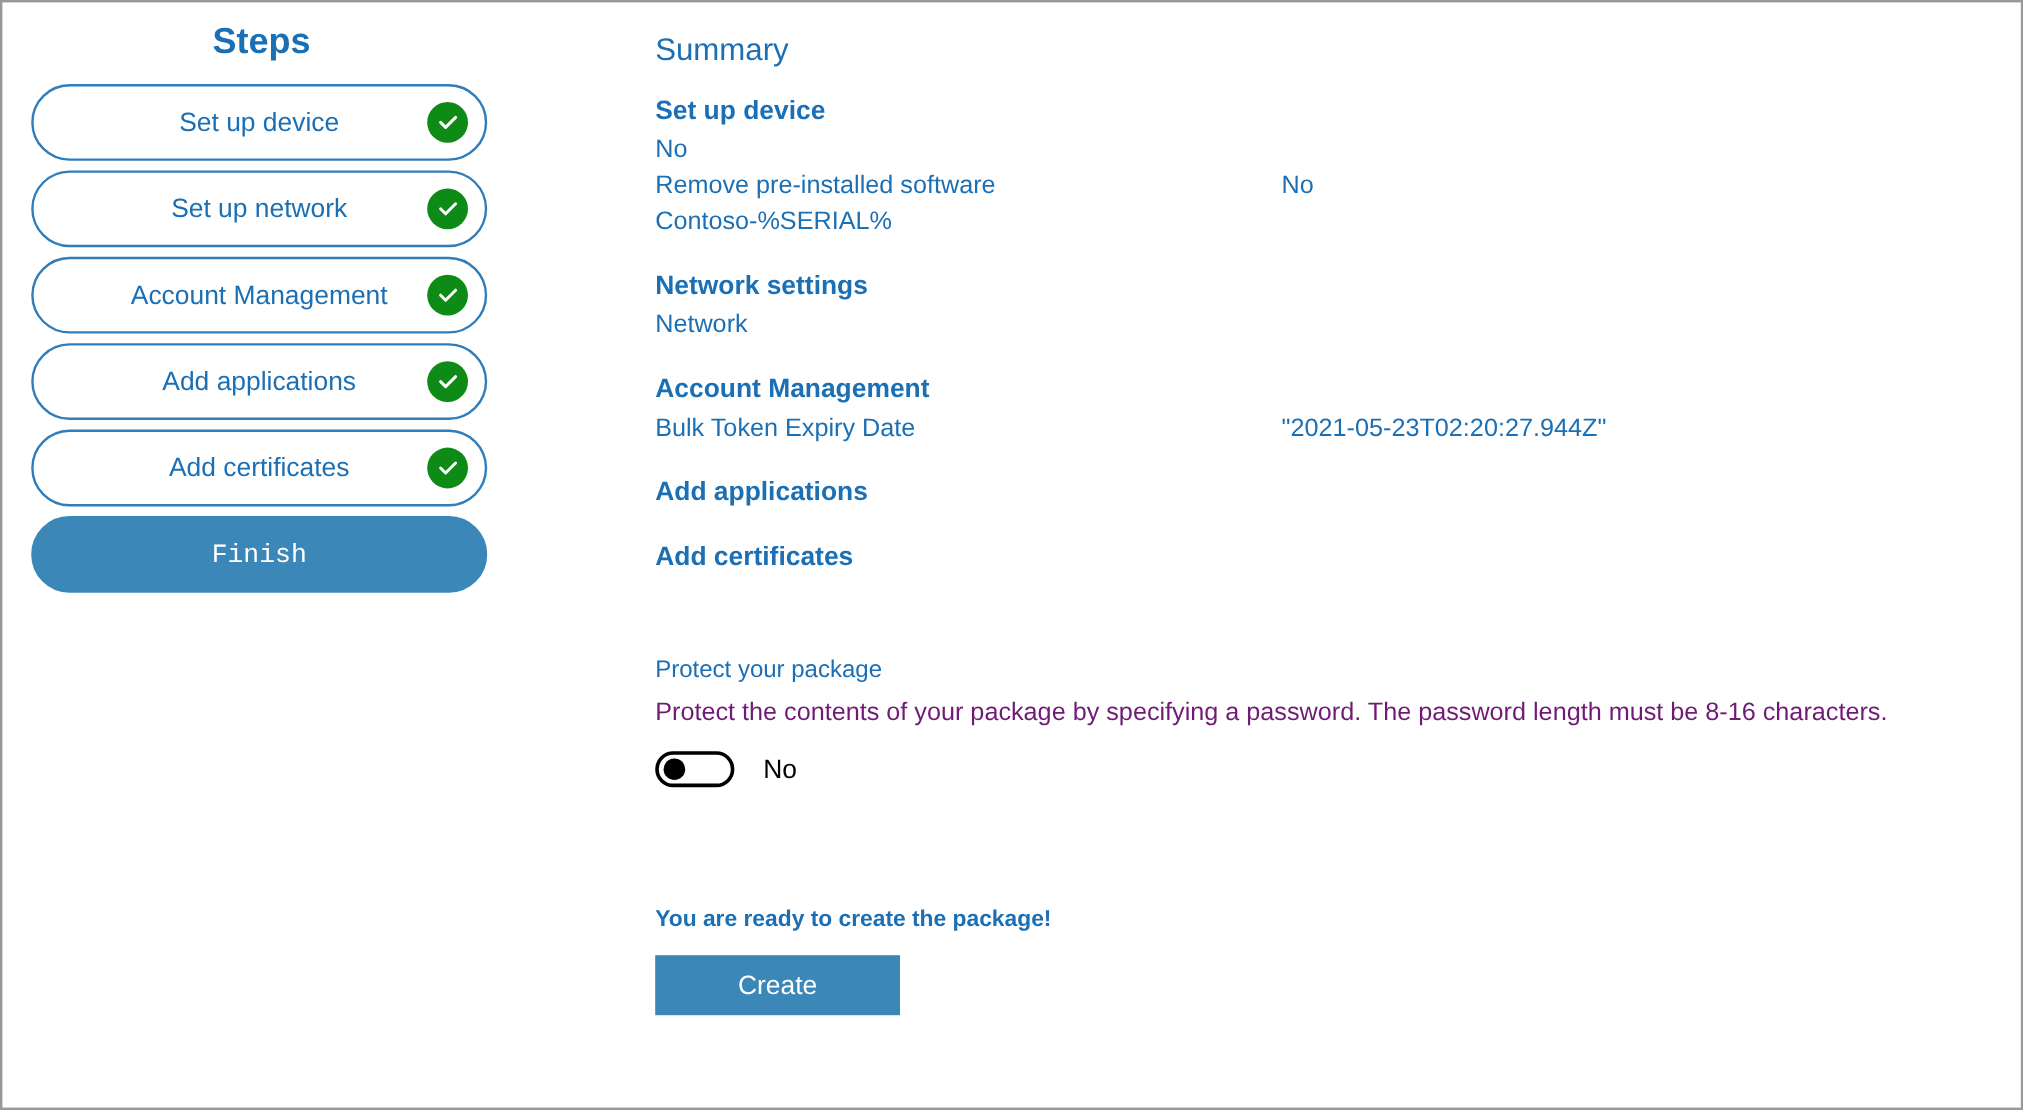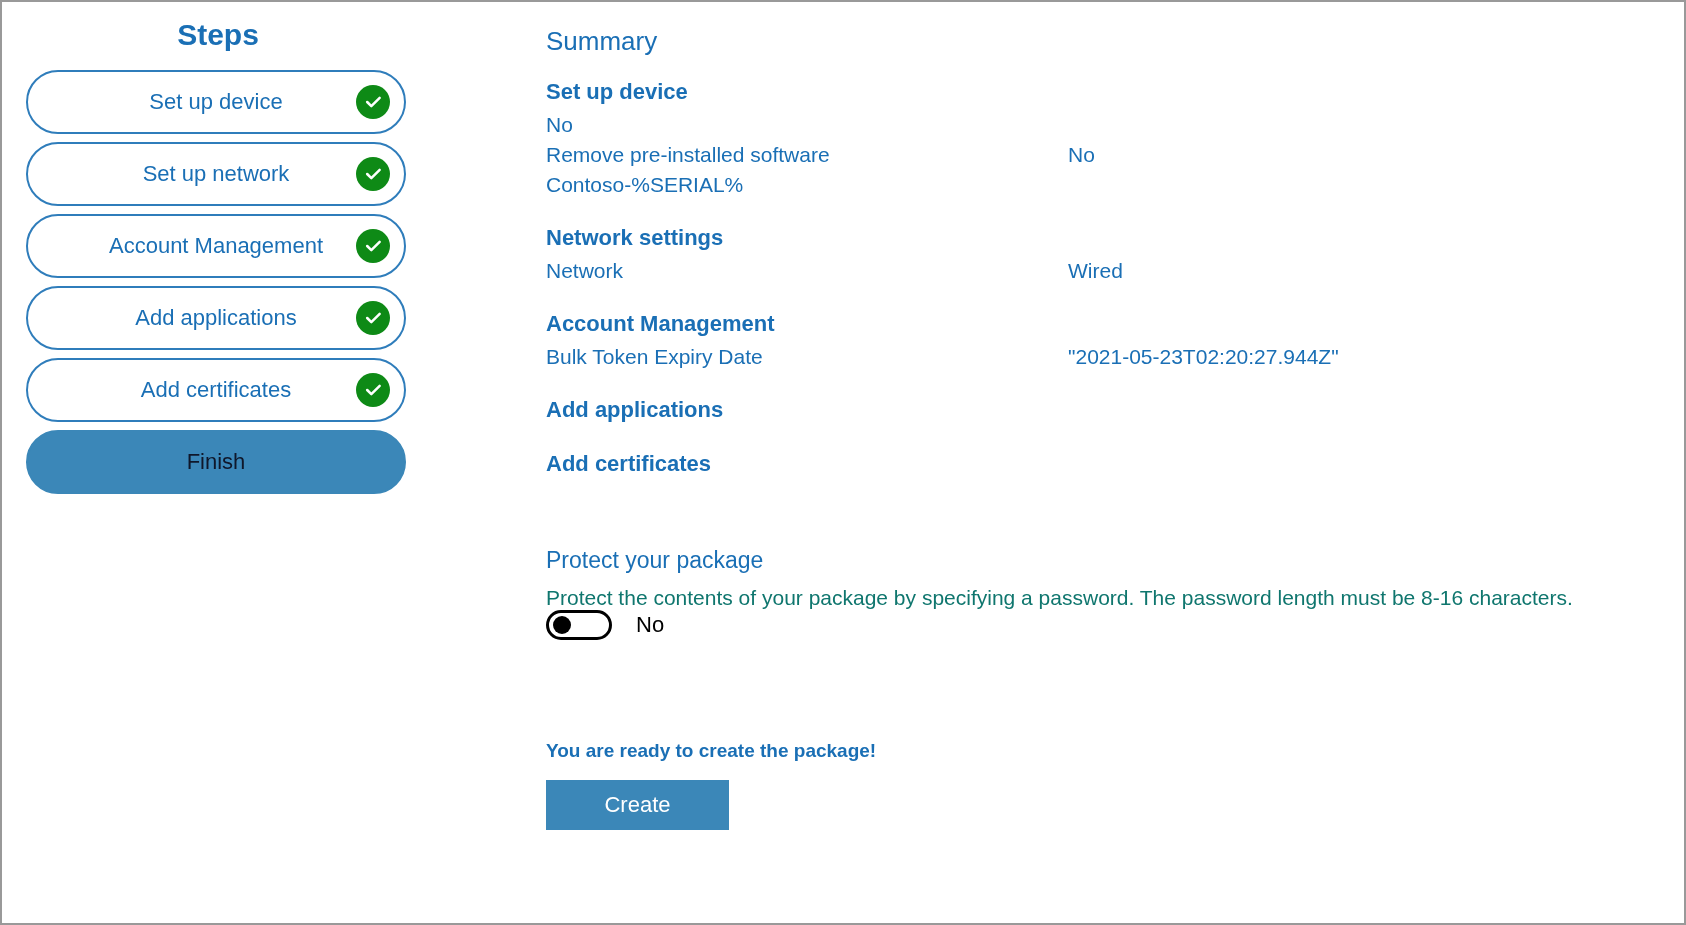--- a/index.html
+++ b/index.html
@@ -56,21 +56,22 @@
       align-items: center;
       justify-content: center;
     }
     .step-complete-icon svg {
       width: 20px;
       height: 20px;
     }
     .step.active {
       background: #3b87b8;
       border-color: #3b87b8;
-      color: #0f172a;
+      color: #ffffff;
+      font-family: Liberation Mono, monospace;
     }
     .main {
       flex: 1;
       padding-top: 8px;
     }
     .summary-title {
       color: #1a6fb5;
       font-size: 26px;
       font-weight: 400;
       margin-bottom: 22px;
@@ -94,29 +95,30 @@
     }
     .kv-label {
       width: 522px;
       flex-shrink: 0;
     }
     .kv-value {
       flex: 1;
     }
     .protect-title {
       color: #1a6fb5;
-      font-size: 23px;
+      font-size: 20px;
       font-weight: 400;
       margin-top: 70px;
       margin-bottom: 12px;
     }
     .protect-desc {
-      color: #0f766e;
+      color: #701a75;
       font-size: 21px;
       font-weight: 400;
+      margin-bottom: 20px;
     }
     .toggle-row {
       display: flex;
       align-items: center;
       gap: 24px;
     }
     .toggle {
       width: 66px;
       height: 30px;
       border: 3px solid #000000;
@@ -145,21 +147,21 @@
       font-weight: 600;
       margin-top: 100px;
       margin-bottom: 18px;
     }
     .create-button {
       background: #3b87b8;
       color: #ffffff;
       font-size: 22px;
       border: none;
       padding: 12px 0;
-      width: 183px;
+      width: 204px;
       cursor: pointer;
       text-align: center;
     }
   </style>
 </head>
 <body>
 
 <div class="sidebar">
   <div class="sidebar-title">Steps</div>
 
@@ -224,21 +226,20 @@
     <div class="kv-label">Remove pre-installed software</div>
     <div class="kv-value">No</div>
   </div>
   <div class="kv-row">
     <div class="kv-value">Contoso-%SERIAL%</div>
   </div>
 
   <div class="section-heading">Network settings</div>
   <div class="kv-row">
     <div class="kv-label">Network</div>
-    <div class="kv-value">Wired</div>
   </div>
 
   <div class="section-heading">Account Management</div>
   <div class="kv-row">
     <div class="kv-label">Bulk Token Expiry Date</div>
     <div class="kv-value">"2021-05-23T02:20:27.944Z"</div>
   </div>
 
   <div class="section-heading">Add applications</div>
 

